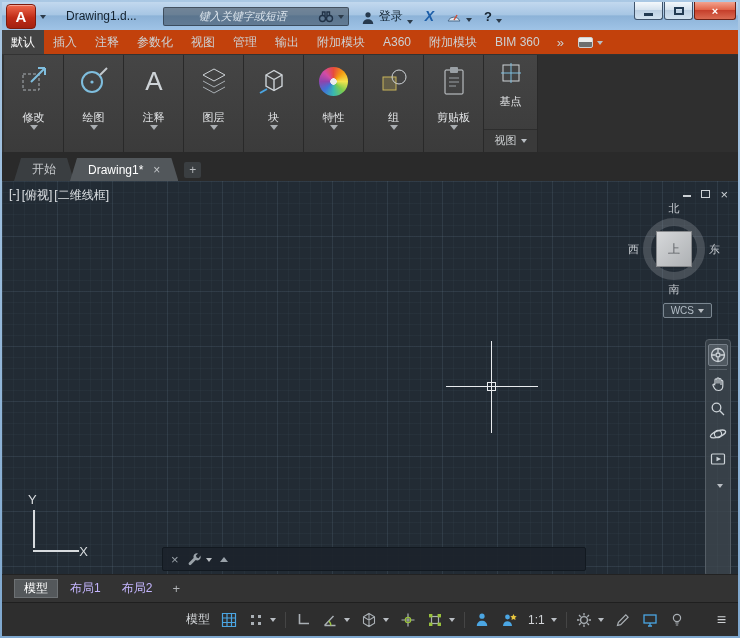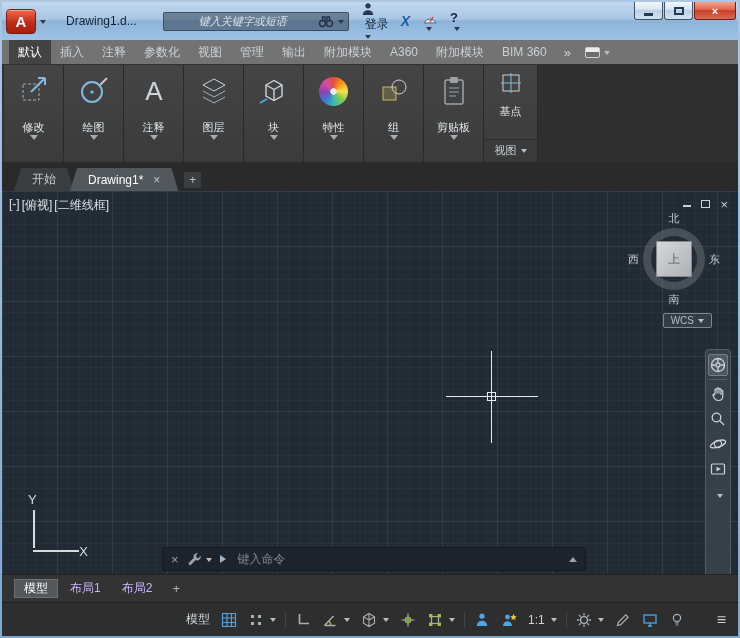--- a/index.html
+++ b/index.html
@@ -9,32 +9,32 @@
 
 
 .titlebar{flex:0 0 28px;display:flex;align-items:center;background:linear-gradient(180deg,#c2d8ee 0%,#a7c6e4 45%,#8db3d8 50%,#9fc3e6 100%);padding-left:4px;}
 .appbtn{width:30px;height:25px;border-radius:4px;background:linear-gradient(#f06a4e,#c02c17 55%,#a32110);border:1px solid #7e1a0c;display:flex;align-items:center;justify-content:center;box-shadow:inset 0 1px 0 rgba(255,255,255,.4);}
 .alogo{color:#fff;font-weight:bold;font-size:15px;}
 .cdn{display:inline-block;width:0;height:0;border:3px solid transparent;border-top:4px solid #b9bec3;margin-left:4px;position:relative;top:2px;}
 .cdn.dark{border-top-color:#2c3b4a;}
 .wtitle{margin-left:20px;font-size:12px;color:#14222f;white-space:nowrap;}
 .icsearch{margin-left:26px;width:186px;height:19px;background:rgba(30,42,54,.45);border:1px solid rgba(20,30,40,.5);border-radius:2px;display:flex;align-items:center;padding:0 4px;}
 .ghost{flex:1;font-size:11px;font-style:italic;color:#dbe4ec;white-space:nowrap;overflow:hidden;text-align:center;}
-.icitem{display:flex;align-items:flex-start;margin-left:12px;font-size:12px;color:#152736;white-space:nowrap;flex-direction:column;}
+.icitem{display:flex;align-items:flex-end;margin-left:12px;font-size:12px;color:#152736;white-space:nowrap;}
 .icitem span.lbl{margin-left:4px;}
 .xlogo{font-weight:bold;font-size:14px;color:#1c5ea8;font-style:italic;}
 .qmark{font-weight:bold;font-size:13px;color:#14222f;}
 .winbtns{margin-left:auto;align-self:flex-start;display:flex;padding-right:2px;}
 .wbtn{width:29px;height:18px;border:1px solid #3f536b;border-top:none;background:linear-gradient(#f4f8fb,#d6e3ef 45%,#bdd0e3 50%,#d2e2f0);display:flex;align-items:center;justify-content:center;border-radius:0 0 3px 3px;margin-left:1px;color:#223;font-size:11px;font-weight:bold;}
 .wbtn.close{width:42px;background:linear-gradient(#f2a38f,#e2654a 45%,#c6402c 50%,#d96a52);color:#fff;border-color:#6e2013;}
 .mingl{width:9px;height:3px;background:#223a52;margin-top:8px;}
 .maxgl{width:10px;height:8px;border:2px solid #223a52;}
 
 
-.rtabs{flex:0 0 24px;background:#737373;display:flex;align-items:stretch;padding-left:7px;font-size:12px;color:#cdd0d2;}
+.rtabs{flex:0 0 24px;background:#c2410c;display:flex;align-items:stretch;padding-left:0;font-size:12px;color:#cdd0d2;}
 .rtab{padding:0 9px;display:flex;align-items:center;}
 .rtab.active{background:#434343;color:#fff;}
 .roverflow{padding:0 8px;display:flex;align-items:center;font-size:13px;color:#cdd0d2;}
 .rtoggle{display:flex;align-items:center;padding:0 6px;}
 .rtbox{display:inline-block;width:15px;height:11px;border:1px solid #cdd0d2;border-radius:2px;background:linear-gradient(#ececec 45%,#6e6e6e 45%);}
 
 
 .rpanels{flex:0 0 98px;background:#323232;display:flex;padding:1px 0 0 2px;}
 .panel{width:60px;background:linear-gradient(#454545,#3b3b3b);border-right:1px solid #292929;display:flex;flex-direction:column;align-items:center;padding-top:5px;}
 .panel.wide{width:66px;}
@@ -367,24 +367,20 @@
       <span class="ucs-x">X</span>
     </div>
     <div class="cmdbar">
       <span class="cmdclose">×</span>
       <span class="cmdwrench">
         <svg width="15" height="15" viewBox="0 0 15 15">
               <path d="M13.5 3.6a3.6 3.6 0 0 1-4.8 4.5L4 12.8a1.5 1.5 0 0 1-2.1-2.1L6.6 6A3.6 3.6 0 0 1 11 1.4L8.9 3.5l.7 2 2 .7z" fill="#9aa2a9"></path>
             </svg>
         <span class="cdn"></span>
       </span>
-      <div class="cmdprompt">
-        <span class="cmdarrow"></span>
-        <span class="cmdghost">键入命令</span>
-      </div>
       <span class="cup"></span>
     </div>
   </div>
 
   <div class="ltabs">
     <div class="ltab active">模型</div>
     <div class="ltab">布局1</div>
     <div class="ltab">布局2</div>
     <div class="lplus">+</div>
   </div>

